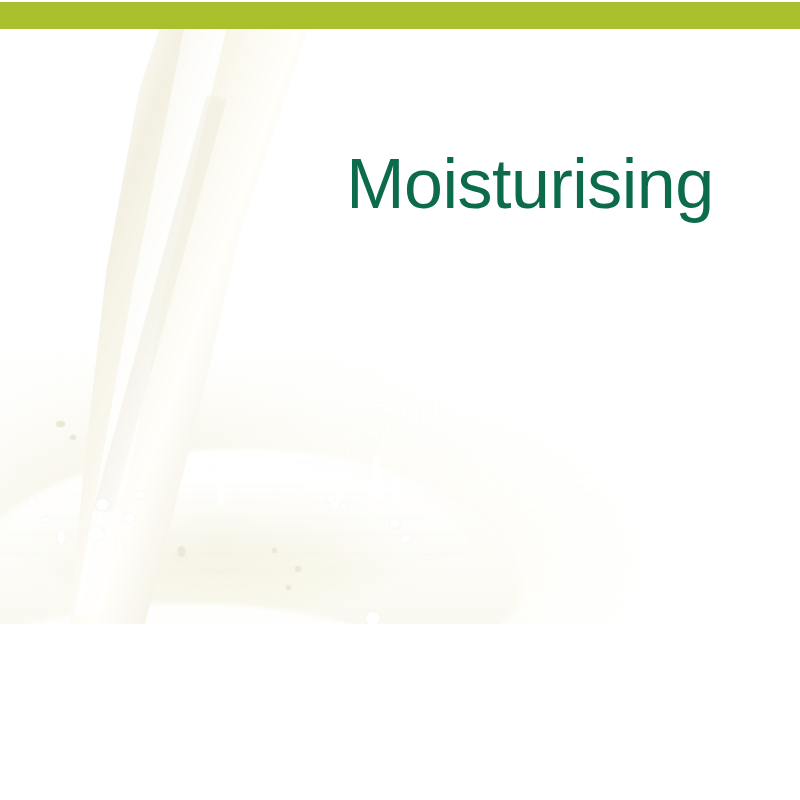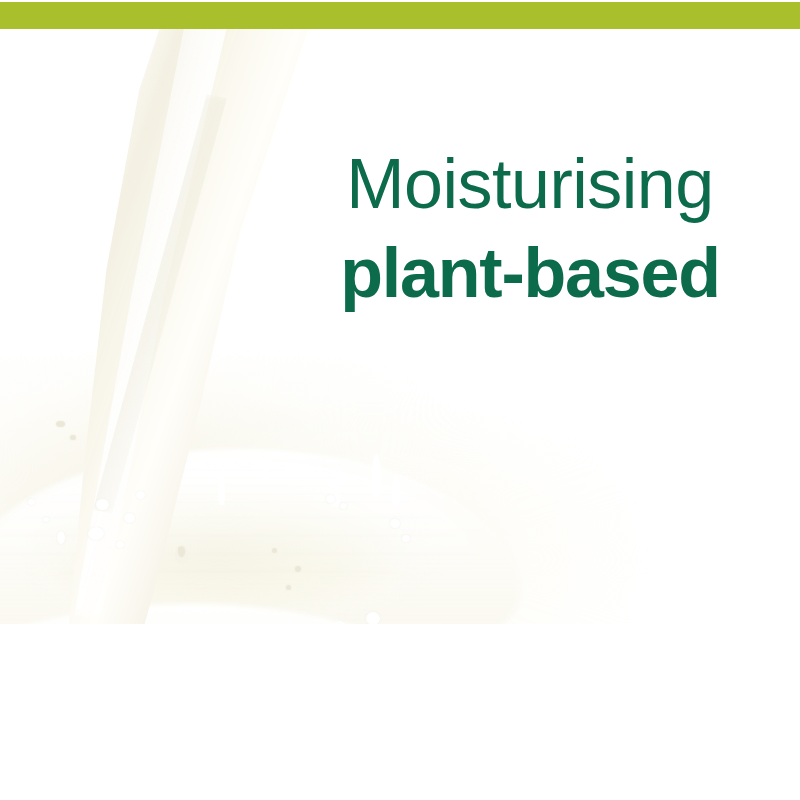--- a/index.html
+++ b/index.html
@@ -315,18 +315,17 @@
 
     <div class="drop" style="left:96px;  top:470px; width:13px; height:11px;"></div>
     <div class="drop" style="left:124px; top:484px; width:11px; height:10px;"></div>
     <div class="drop" style="left:136px; top:462px; width:9px;  height:8px;"></div>
     <div class="drop" style="left:88px;  top:498px; width:16px; height:13px;"></div>
     <div class="drop" style="left:116px; top:512px; width:8px;  height:7px;"></div>
   </div>
 
   <div class="headline">
     <span class="line">Moisturising</span>
-    <span class="line emphasis">plant-based</span>
   </div>
 
   <div class="rule bottom"></div>
 
 </div>
 
 </body></html>

